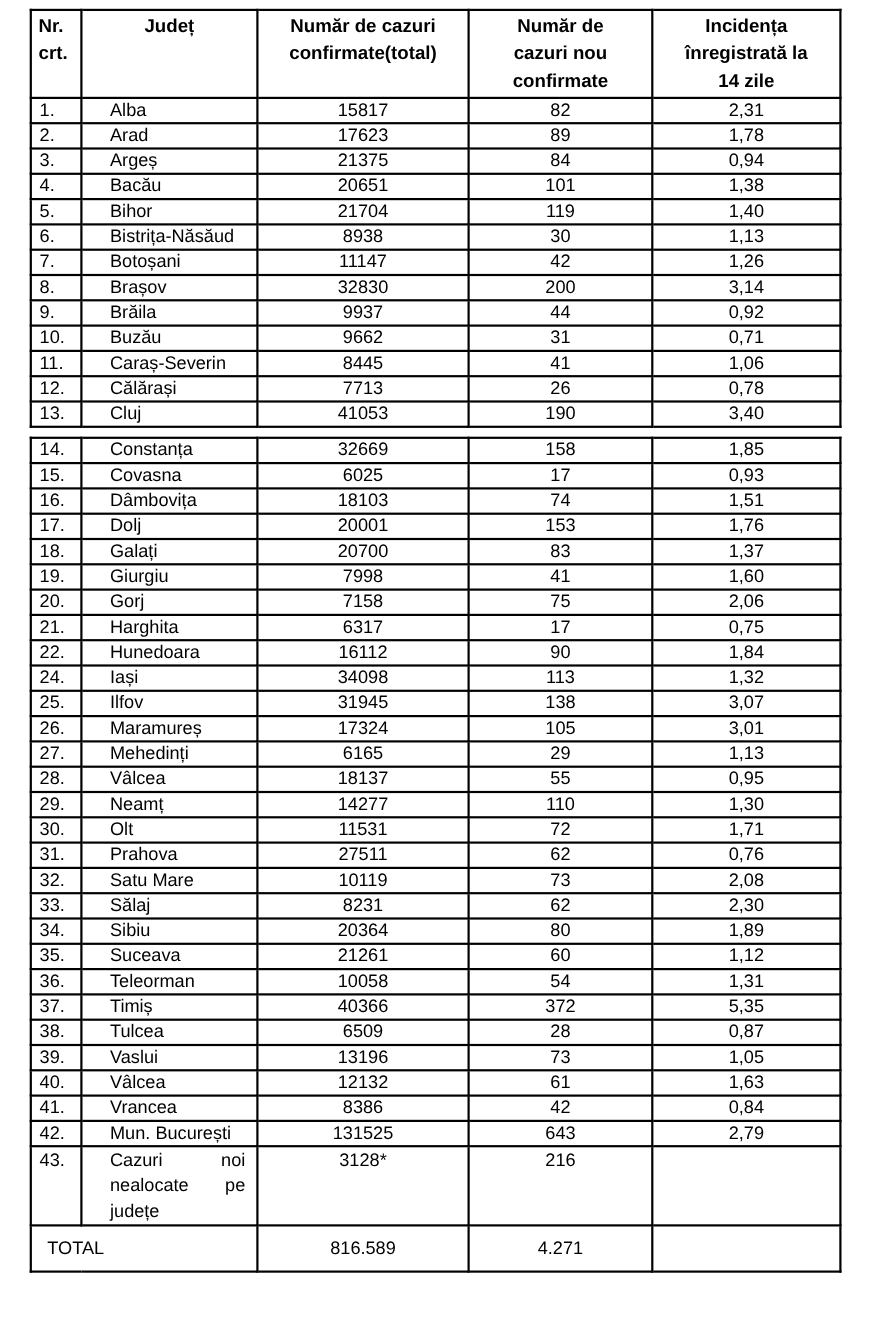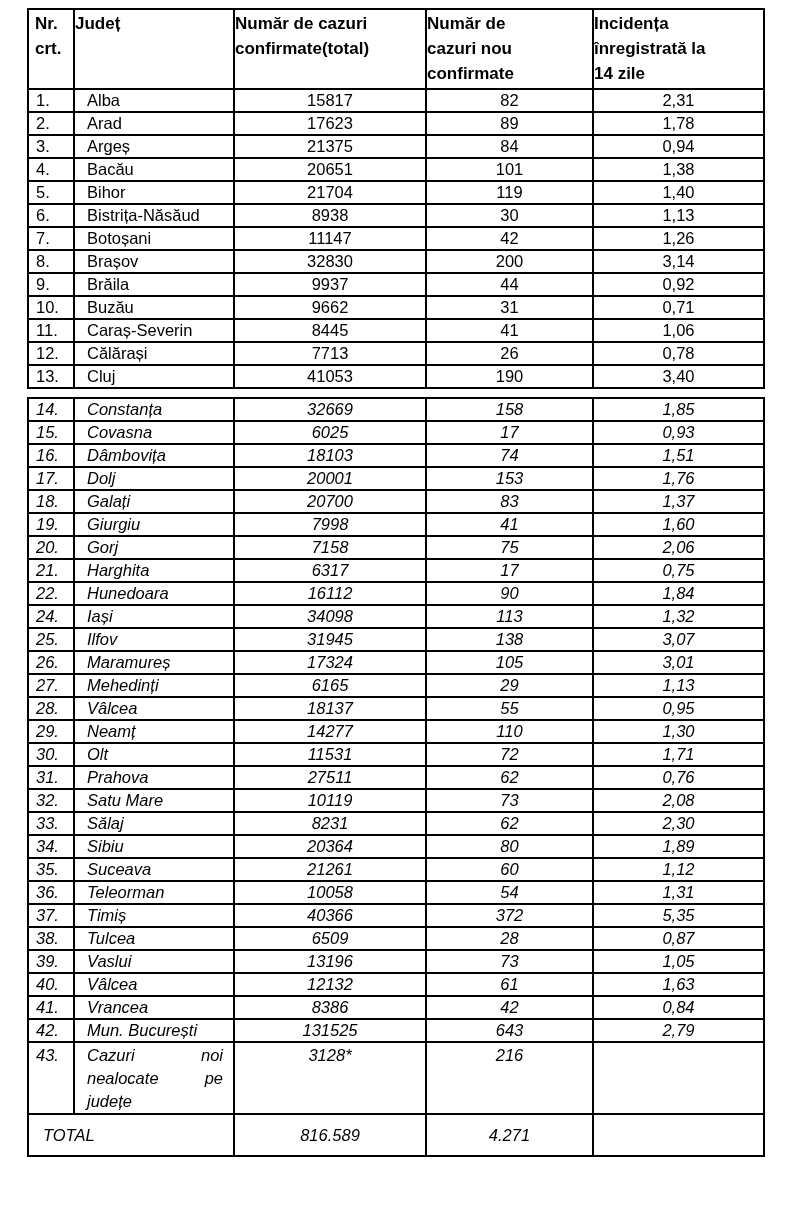--- a/index.html
+++ b/index.html
@@ -10,57 +10,57 @@
     color: #000000;
     font-family: "Liberation Sans", "DejaVu Sans", sans-serif;
   }
   .page { padding: 8px 0 0 27px; }
 
   table.data-table {
     border-collapse: collapse;
     table-layout: fixed;
     width: 736px;
   }
-  table.part2 { margin-top: 8px; font-style: italic; }
+  table.part2 { margin-top: 8px; }
 
   col.c-nr        { width: 46px; }
   col.c-judet     { width: 160px; }
   col.c-total     { width: 192px; }
   col.c-nou       { width: 167px; }
   col.c-incidenta { width: 171px; }
 
   th, td {
     border: 2px solid #000000;
     padding: 0;
     overflow: hidden;
   }
 
   thead th {
     font-weight: bold;
     font-size: 17px;
     line-height: 25px;
     vertical-align: top;
-    text-align: left;
+    text-align: center;
     white-space: pre-line;
     height: 80px;
     padding-top: 1px;
   }
   thead th.h-nr {
     text-align: left;
     padding-left: 6px;
   }
 
   tbody td {
     font-size: 16.5px;
     line-height: 21px;
     height: 21.7px;
     vertical-align: middle;
   }
   td.nr    { text-align: left; padding-left: 7px; }
-  td.judet { text-align: left; padding-left: 12px; margin-left: 20px; }
+  td.judet { text-align: left; padding-left: 25px; margin-left: 20px; }
   td.num   { text-align: center; }
 
   tr.tall td {
     height: 70px;
     vertical-align: top;
     line-height: 23px;
     padding-top: 1px;
   }
   tr.tall td.judet {
     text-align: justify;

